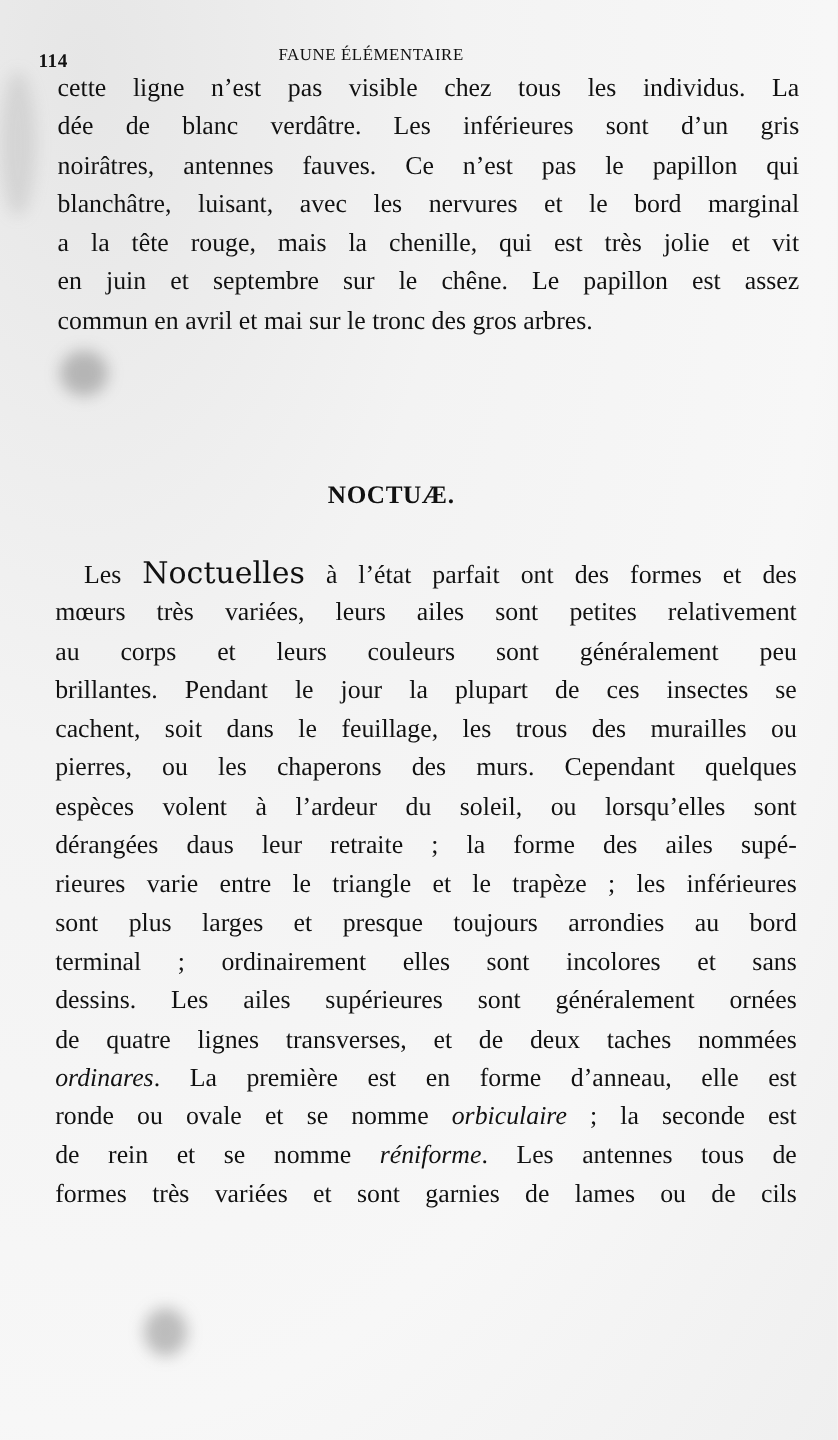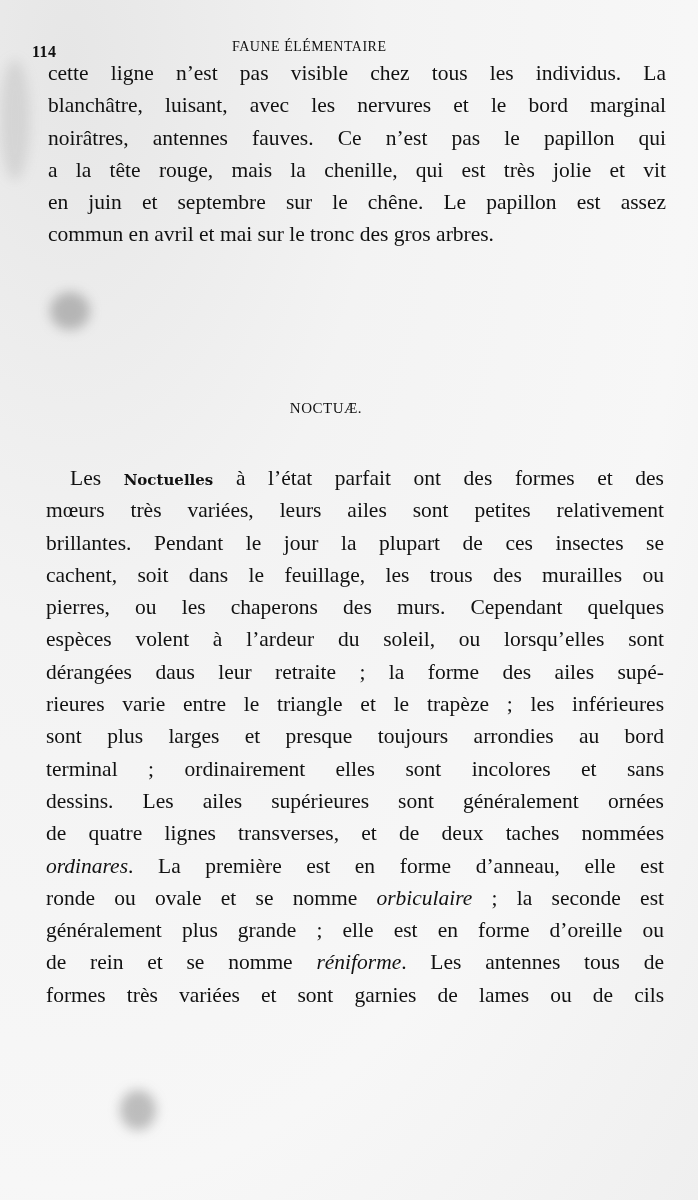--- a/index.html
+++ b/index.html
@@ -22,61 +22,62 @@
   .page-number { position:absolute; left:0; top:4px; font-weight:bold; font-size:16px; }
   .running-title { position:absolute; left:200px; top:0; font-size:14px; }
   .text-block {
     position:absolute; left:48px; width:618px;
     font-size:21.5px; line-height:32.3px;
   }
   .line { display:block; text-align:justify; text-align-last:justify; white-space:nowrap; height:32.3px; }
   .line.last { text-align-last:left; }
   .section-title {
     position:absolute; top:400px; left:0; width:652px; text-align:center;
-    font-weight:normal; font-size:15px; letter-spacing:0.5px;
+    font-weight:bold; font-size:21px; letter-spacing:0.5px;
   }
-  .bold-term { font-weight:bold; font-family:"DejaVu Serif", serif; font-size:15px; }
+  .bold-term { font-weight:normal; font-family:"DejaVu Serif", serif; font-size:25px; }
   i { font-style:italic; }
 </style>
 </head>
 <body>
 
 <div class="page">
   <div class="smudge" style="left:50px;top:292px;width:40px;height:38px;"></div>
   <div class="smudge" style="left:120px;top:1090px;width:36px;height:40px;"></div>
   <div class="smudge" style="left:0px;top:60px;width:30px;height:120px;background:rgba(120,120,120,0.18);"></div>
 
   <div class="header">
     <span class="page-number">114</span>
     <span class="running-title">FAUNE ÉLÉMENTAIRE</span>
   </div>
 
   <div class="text-block" style="top:57px;">
     <span class="line">cette ligne n’est pas visible chez tous les individus. La</span>
+    <span class="line">dée de blanc verdâtre. Les inférieures sont d’un gris</span>
+    <span class="line">noirâtres, antennes fauves. Ce n’est pas le papillon qui</span>
     <span class="line">blanchâtre, luisant, avec les nervures et le bord marginal</span>
-    <span class="line">noirâtres, antennes fauves. Ce n’est pas le papillon qui</span>
     <span class="line">a la tête rouge, mais la chenille, qui est très jolie et vit</span>
     <span class="line">en juin et septembre sur le chêne. Le papillon est assez</span>
     <span class="line last">commun en avril et mai sur le tronc des gros arbres.</span>
   </div>
 
   <div class="section-title">NOCTUÆ.</div>
 
   <div class="text-block" style="top:462px;left:46px;width:618px;">
     <span class="line" style="padding-left:24px;box-sizing:border-box;"><span>Les </span><span class="bold-term">Noctuelles</span><span> à l’état parfait ont des formes et des</span></span>
     <span class="line">mœurs très variées, leurs ailes sont petites relativement</span>
+    <span class="line">au corps et leurs couleurs sont généralement peu</span>
     <span class="line">brillantes. Pendant le jour la plupart de ces insectes se</span>
     <span class="line">cachent, soit dans le feuillage, les trous des murailles ou</span>
     <span class="line">pierres, ou les chaperons des murs. Cependant quelques</span>
     <span class="line">espèces volent à l’ardeur du soleil, ou lorsqu’elles sont</span>
     <span class="line">dérangées daus leur retraite ; la forme des ailes supé-</span>
     <span class="line">rieures varie entre le triangle et le trapèze ; les inférieures</span>
     <span class="line">sont plus larges et presque toujours arrondies au bord</span>
     <span class="line">terminal ; ordinairement elles sont incolores et sans</span>
     <span class="line">dessins. Les ailes supérieures sont généralement ornées</span>
     <span class="line">de quatre lignes transverses, et de deux taches nommées</span>
     <span class="line"><i>ordinares</i><span>. La première est en forme d’anneau, elle est</span></span>
     <span class="line"><span>ronde ou ovale et se nomme </span><i>orbiculaire</i><span> ; la seconde est</span></span>
-    <span class="line">généralement plus grande ; elle est en forme d’oreille ou</span>
     <span class="line"><span>de rein et se nomme </span><i>réniforme</i><span>. Les antennes tous de</span></span>
     <span class="line">formes très variées et sont garnies de lames ou de cils</span>
   </div>
 </div>
 
 </body></html>

